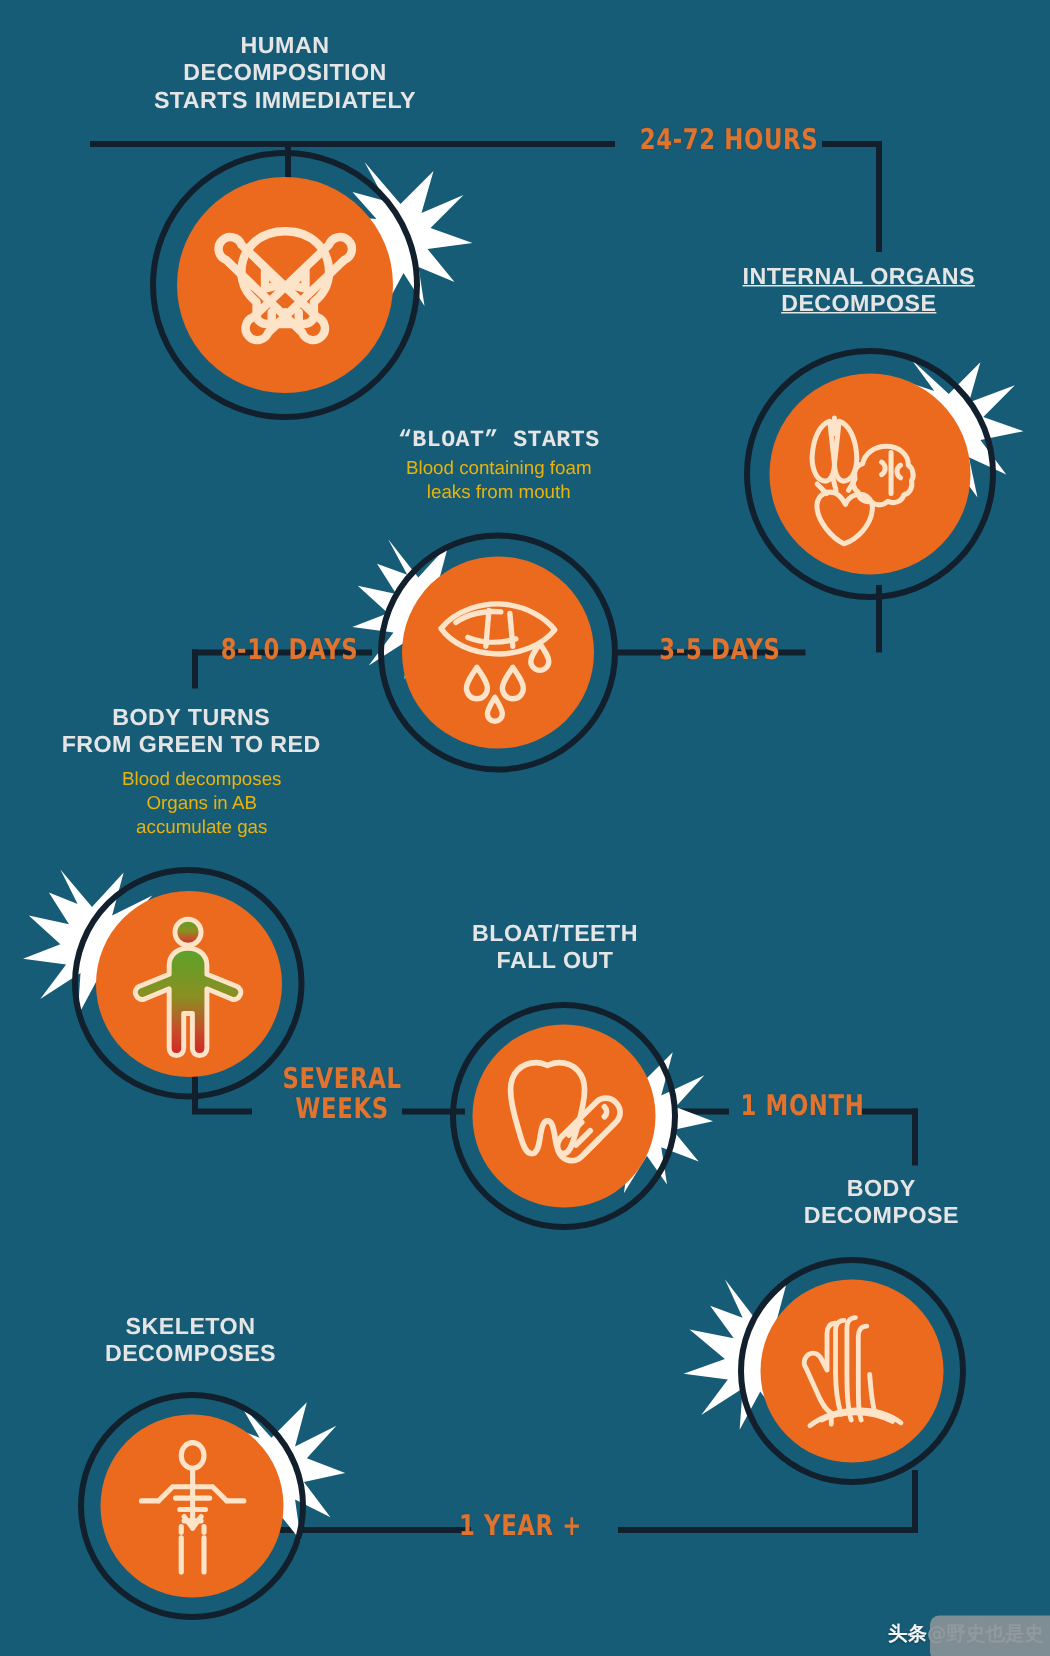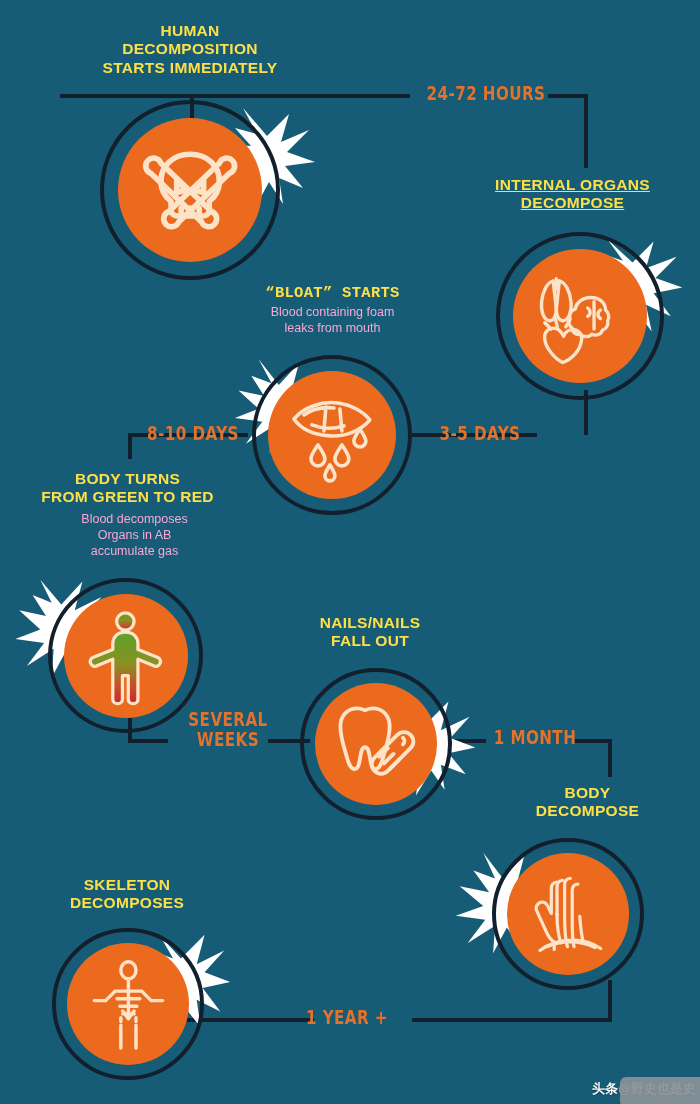--- a/index.html
+++ b/index.html
@@ -24,26 +24,26 @@
   .node .icon{
     position:absolute;left:10%;top:10%;width:80%;height:80%;
     display:flex;align-items:center;justify-content:center;
   }
   .node .icon svg{width:78%;height:78%;overflow:visible;}
   .splat{position:absolute;pointer-events:none;}
   .splat svg{width:100%;height:100%;overflow:visible;}
 
   
   .title{
-    position:absolute;color:#fde047;font-weight:bold;
+    position:absolute;color:#e5e5e5;font-weight:bold;
     font-size:15.5px;line-height:1.18;letter-spacing:.3px;
     text-align:center;white-space:pre-line;
   }
   .sub{
-    position:absolute;color:#f9a8d4;font-weight:400;
+    position:absolute;color:#eab308;font-weight:400;
     font-size:12.5px;line-height:1.28;text-align:center;white-space:pre-line;
   }
   .timelabel{
     position:absolute;color:#e0742f;font-weight:bold;
     font-size:19px;letter-spacing:.5px;line-height:1.05;
     text-align:center;white-space:pre-line;
     transform:scaleX(.80);
     text-shadow:0 0 1px rgba(35,60,72,.55);
     font-family:"DejaVu Sans",sans-serif;
   }
@@ -200,21 +200,21 @@
       <g stroke="#fde3c8" stroke-width="3.4" fill="url(#gr)" stroke-linejoin="round">
         <circle cx="50" cy="15" r="9"></circle>
         <path d="M50 26 c-8 0 -13 5 -13 12 l0 6 l-20 8 c-3 1 -4 4 -3 6 c1 3 4 4 6 3 l17 -7 l0 41 c0 3 2 5 5 5 c3 0 5 -2 5 -5 l0 -24 l6 0 l0 24 c0 3 2 5 5 5 c3 0 5 -2 5 -5 l0 -41 l17 7 c2 1 5 0 6 -3 c1 -2 0 -5 -3 -6 l-20 -8 l0 -6 c0 -7 -5 -12 -13 -12 Z"></path>
       </g>
     </svg>
   </div>
 </div>
 <div class="timelabel" style="left:168px;top:710px;width:120px;">SEVERAL
 WEEKS</div>
 
-<div class="title" style="left:280px;top:614px;width:180px;">NAILS/NAILS
+<div class="title" style="left:280px;top:614px;width:180px;">BLOAT/TEETH
 FALL OUT</div>
 <div class="splat" style="left:368px;top:690px;width:115px;height:115px;">
   <svg viewBox="0 0 120 120">
       <path fill="#ffffff" d="M38 10 L52 34 L30 26 L46 48 L18 42 L40 62 L14 74 L44 76 L26 100 L54 82 L50 110 L66 84 L80 104 L76 78 L102 88 L84 66 L112 60 L86 50 L106 28 L76 42 L84 12 L60 36 Z"></path>
     </svg>
 </div>
 <div class="node" style="left:300px;top:668px;width:152px;height:152px;">
   <div class="ring"></div>
   <div class="disc"></div>
   <div class="icon">

